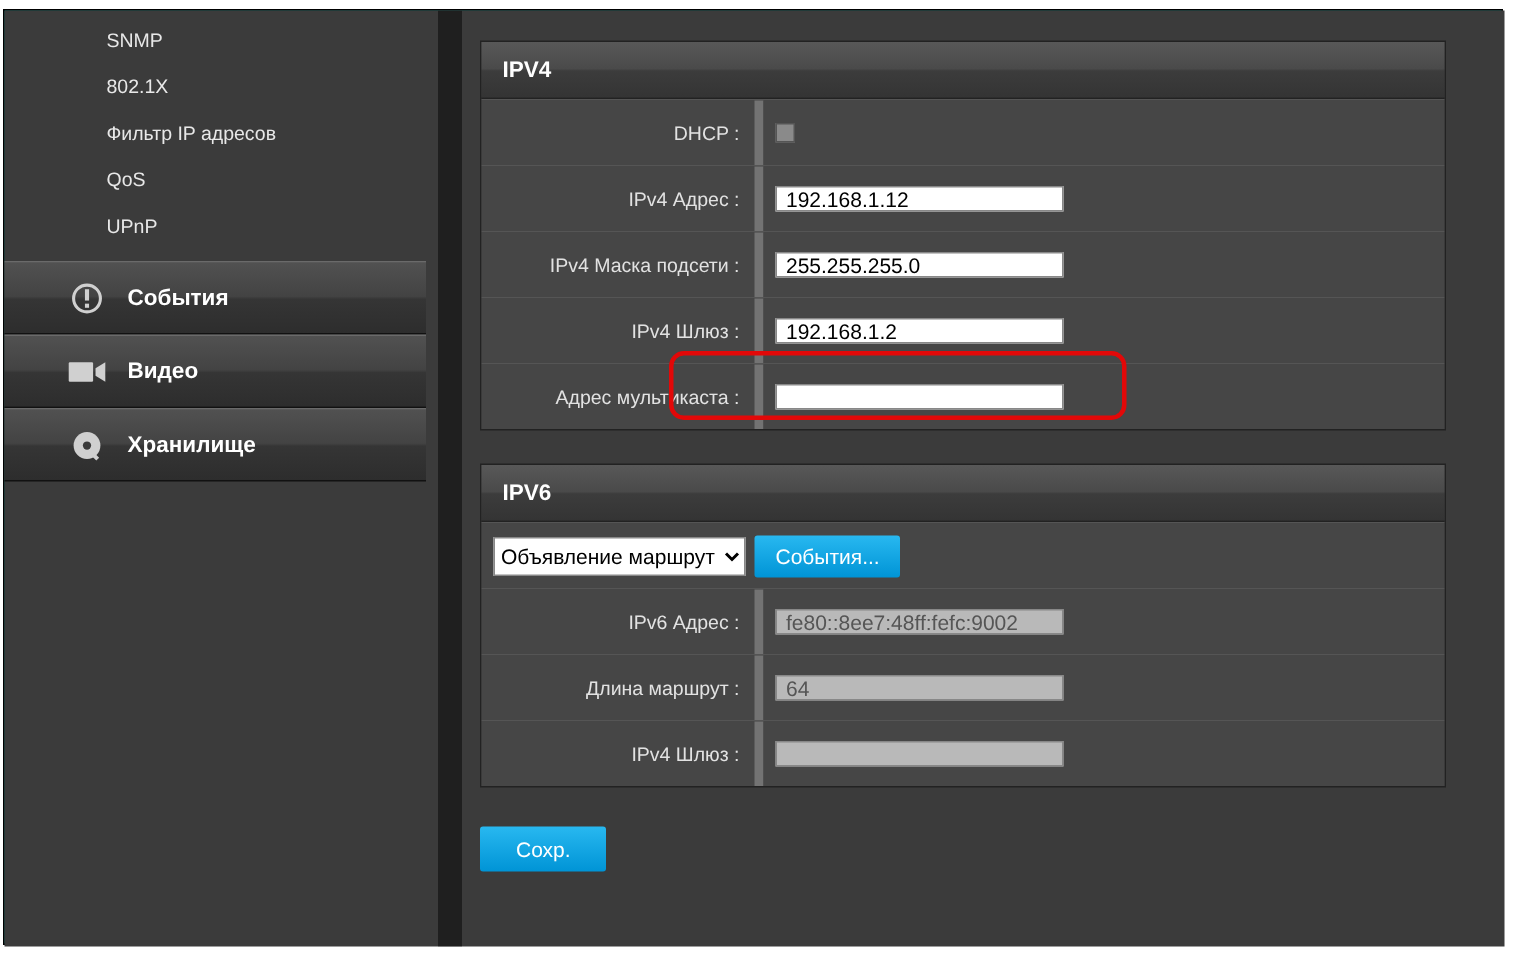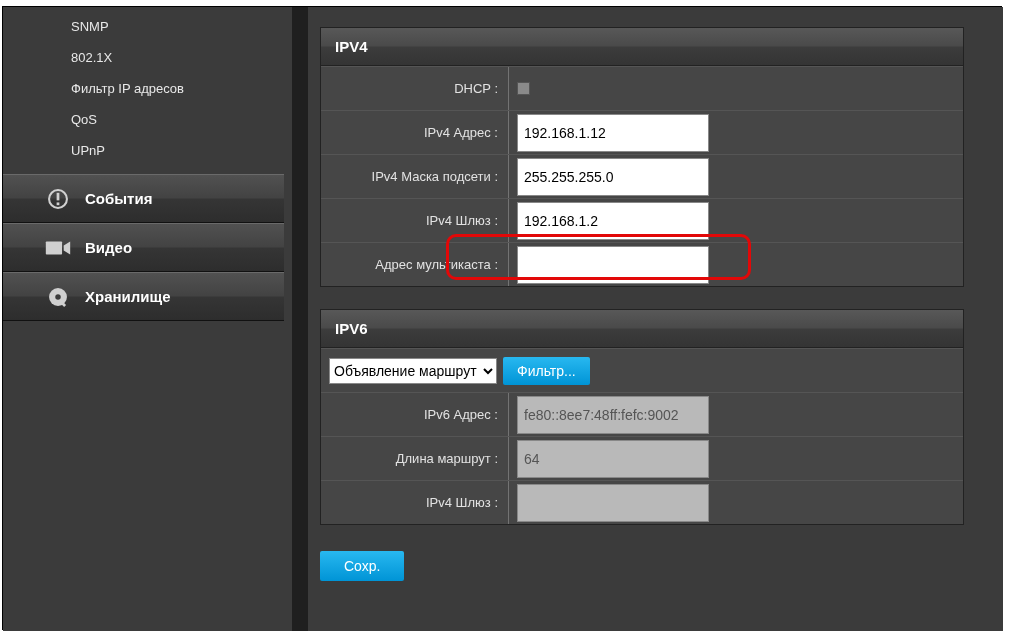--- a/index.html
+++ b/index.html
@@ -91,33 +91,33 @@
   .row:first-of-type { border-top: none; }
   .cell-label {
     width: 188px;
     background: #464646;
     color: #e2e2e2;
     font-size: 13px;
     display: flex;
     align-items: center;
     justify-content: flex-end;
     padding-right: 10px;
-    border-right: 1px solid #737373;
+    border-right: 6px solid #737373;
   }
   .cell-value {
     flex: 1;
     background: #464646;
     display: flex;
     align-items: center;
     padding-left: 8px;
     gap: 6px;
   }
   .txt {
     width: 192px;
-    height: 38px;
+    height: 17px;
     padding: 0 6px;
     font-size: 14px;
     border: 1px solid #888;
     background: #fff;
     color: #000;
   }
   .txt.disabled {
     background: #b9b9b9;
     color: #555;
   }
@@ -243,21 +243,21 @@
       </div>
 
       <div class="panel">
         <div class="panel-header">IPV6</div>
 
         <div class="row">
           <div class="cell-value">
             <select class="sel">
               <option>Объявление маршрут</option>
             </select>
-            <button class="btn-blue">Фильтр...</button>
+            <button class="btn-blue">События...</button>
           </div>
         </div>
 
         <div class="row">
           <div class="cell-label">IPv6 Адрес :</div>
           <div class="cell-value">
             <input class="txt disabled" disabled="" value="fe80::8ee7:48ff:fefc:9002" style="">
           </div>
         </div>
 

